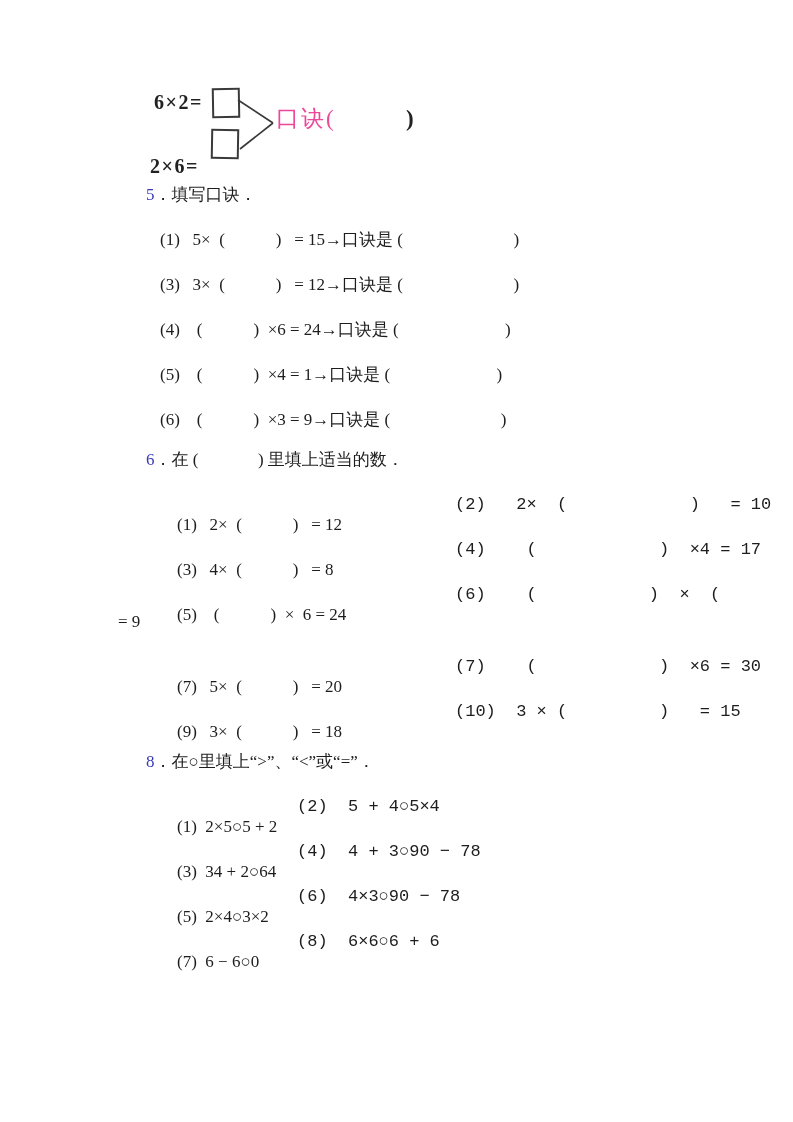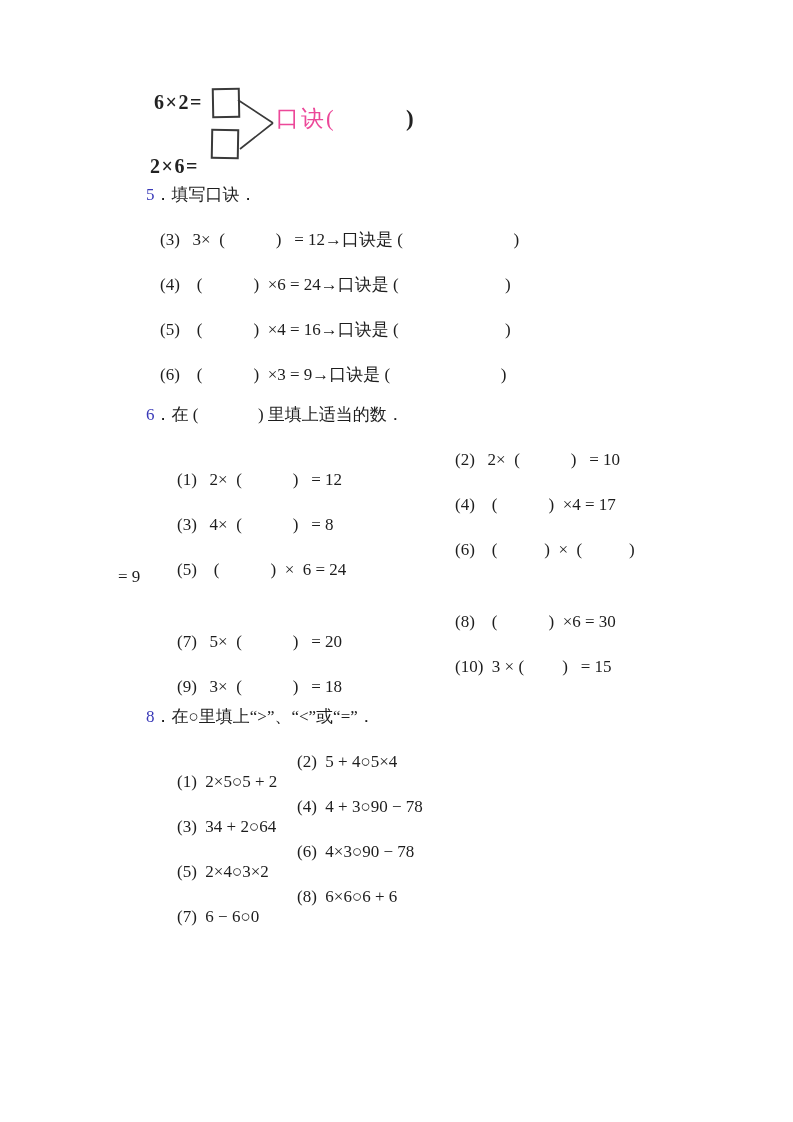--- a/index.html
+++ b/index.html
@@ -22,21 +22,21 @@
   .box2{left:61px;top:44px;transform:rotate(1deg);}
   .lines{position:absolute;left:85px;top:12px;}
   .d-label{position:absolute;left:126px;top:21px;font-size:23px;line-height:26px;font-weight:normal;color:#ec4899;letter-spacing:2px;}
   .d-close{position:absolute;left:256px;top:21px;font-size:23px;line-height:26px;font-weight:bold;color:#222;}
   
   .qheader{margin:20px 0 0 146px;white-space:pre;}
   .qheader.q8h{margin-top:30px;}
   .qnum{color:var(--accent,#3a3ab8);}
   .item{margin:25px 0 0 160px;white-space:pre;}
   .row{position:relative;margin:25px 0 0 160px;white-space:pre;height:20px;}
-  .col2{position:absolute;top:0;}
+  .col2{position:absolute;top:0;font-family:Liberation Mono, monospace;}
   .q6c{left:295px;}
   .q8c{left:137px;}
   .cont{margin:7px 0 0 118px;white-space:pre;}
 </style>
 </head>
 <body>
 
 <div class="page" style="background: rgb(255, 255, 255); color: rgb(29, 29, 29);">
 
   <div class="diagram">
@@ -45,42 +45,43 @@
     <span class="d-expr d-expr2">2×6=</span>
     <span class="box box2"></span>
     <svg class="lines" width="44" height="58" viewBox="0 0 44 58">
       <path d="M3,3 L38,26 M5,52 L38,26" stroke="#3a3a3a" stroke-width="1.7" fill="none"></path>
     </svg>
     <span class="d-label">口诀(</span>
     <span class="d-close">)</span>
   </div>
 
   <div class="qheader"><span class="qnum">5</span><span>．填写口诀．</span></div>
+  <div class="item">(1)   5×  (            )   = 15→口诀是 (                          )</div>
   <div class="item">(3)   3×  (            )   = 12→口诀是 (                          )</div>
   <div class="item">(4)    (            )  ×6 = 24→口诀是 (                         )</div>
-  <div class="item">(5)    (            )  ×4 = 16→口诀是 (                         )</div>
+  <div class="item">(5)    (            )  ×4 = 1→口诀是 (                         )</div>
   <div class="item">(6)    (            )  ×3 = 9→口诀是 (                          )</div>
 
   <div class="qheader"><span class="qnum">6</span><span>．在 (              ) 里填上适当的数．</span></div>
   <div class="row">
     <span>(1)   2×  (            )   = 12</span>
     <span class="col2 q6c">(2)   2×  (            )   = 10</span>
   </div>
   <div class="row">
     <span>(3)   4×  (            )   = 8</span>
     <span class="col2 q6c">(4)    (            )  ×4 = 17</span>
   </div>
   <div class="row">
     <span>(5)    (            )  ×  6 = 24</span>
     <span class="col2 q6c">(6)    (           )  ×  (           )</span>
   </div>
   <div class="cont">= 9</div>
   <div class="row">
     <span>(7)   5×  (            )   = 20</span>
-    <span class="col2 q6c">(8)    (            )  ×6 = 30</span>
+    <span class="col2 q6c">(7)    (            )  ×6 = 30</span>
   </div>
   <div class="row">
     <span>(9)   3×  (            )   = 18</span>
     <span class="col2 q6c">(10)  3 × (         )   = 15</span>
   </div>
 
   <div class="qheader q8h"><span class="qnum">8</span><span>．在○里填上“&gt;”、“&lt;”或“=”．</span></div>
   <div class="row">
     <span>(1)  2×5○5 + 2</span>
     <span class="col2 q8c">(2)  5 + 4○5×4</span>

